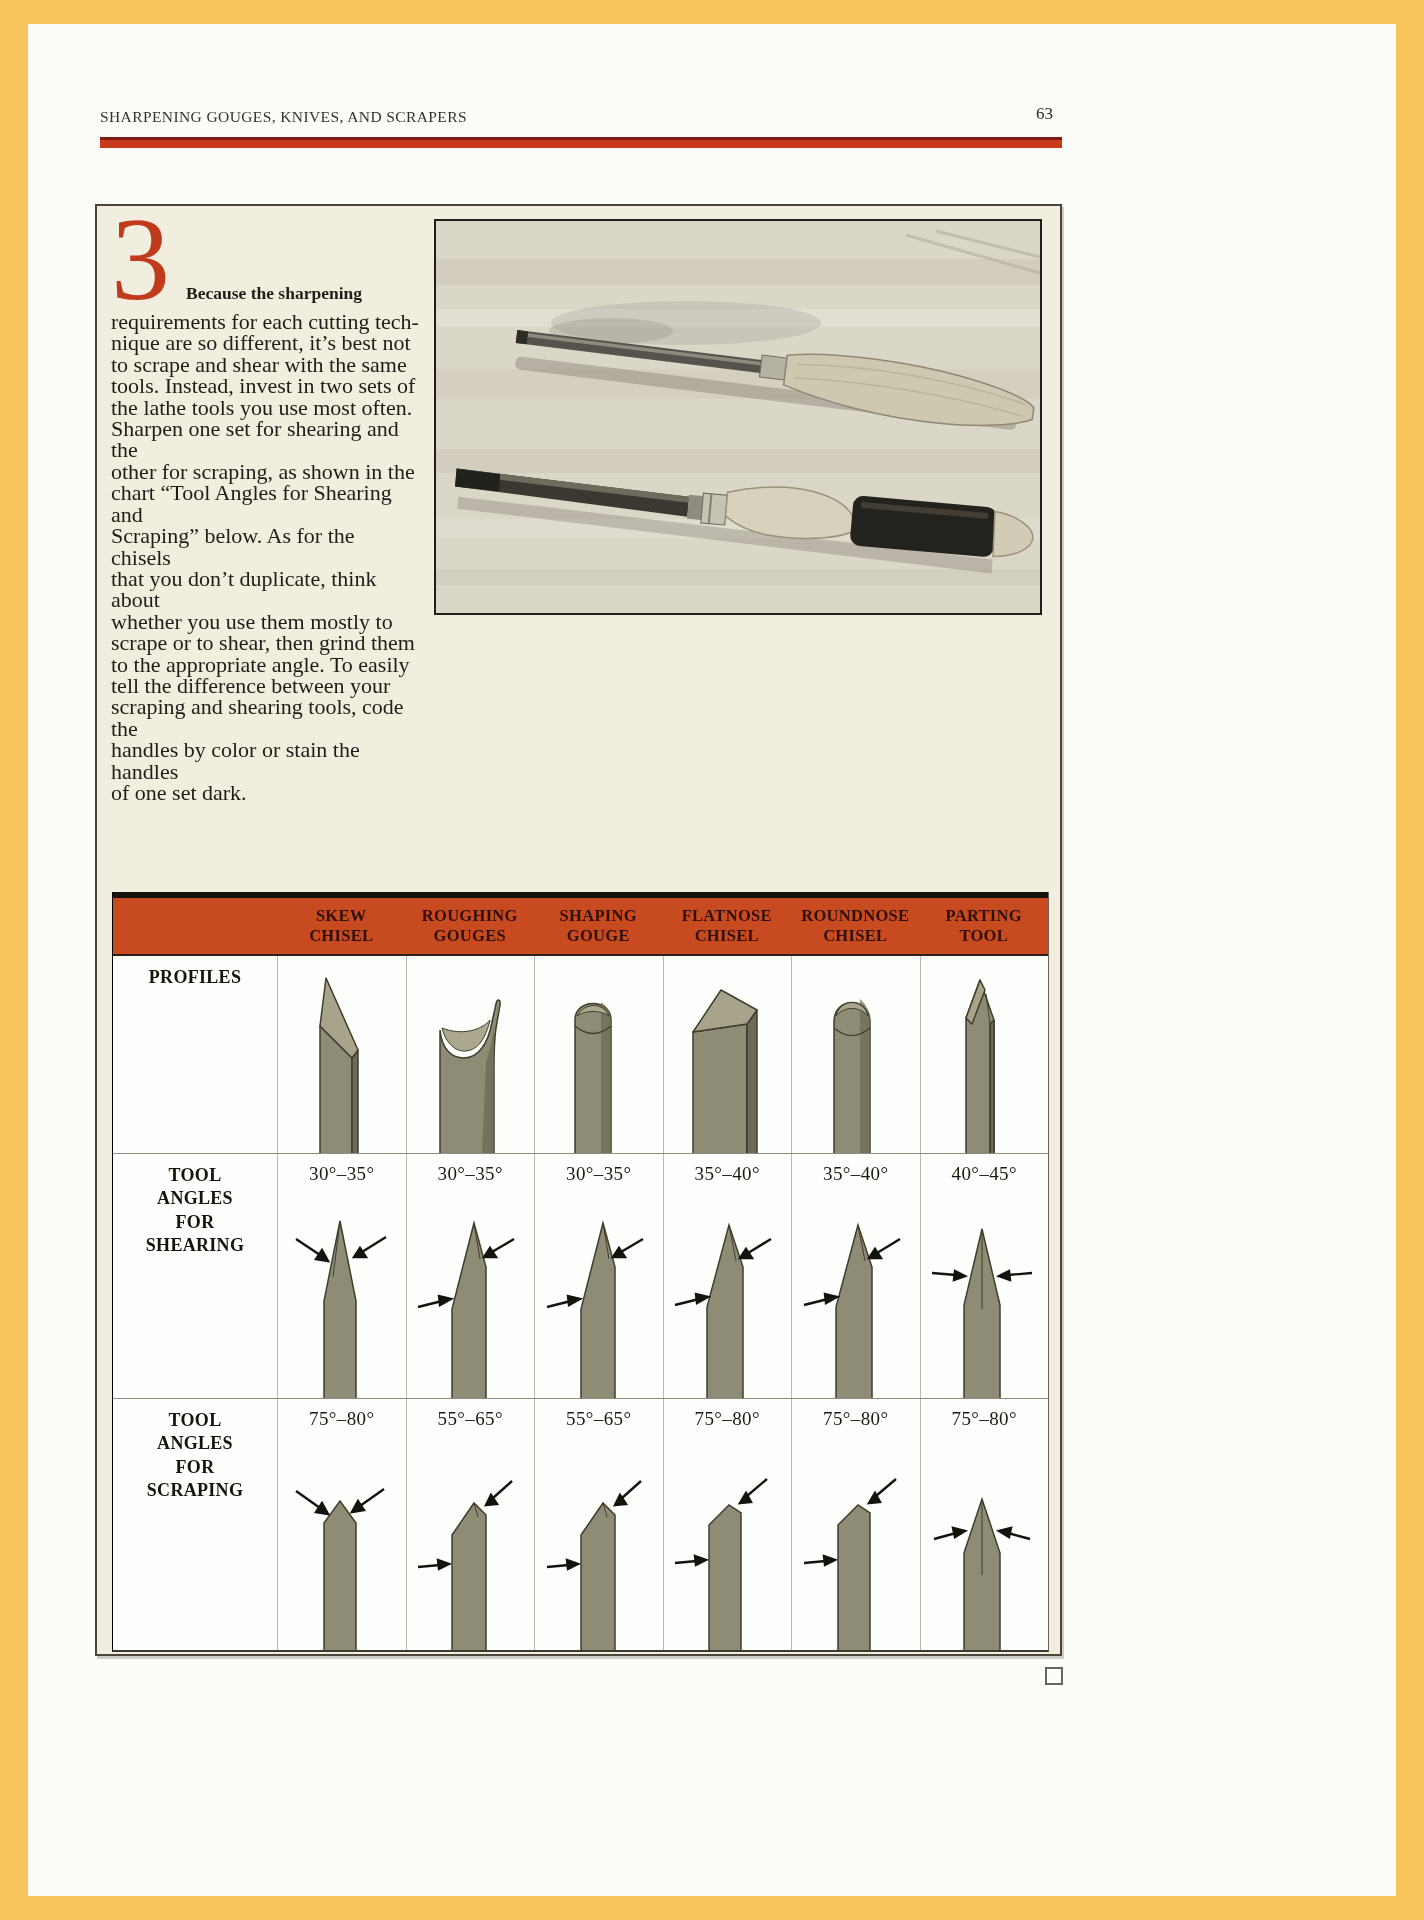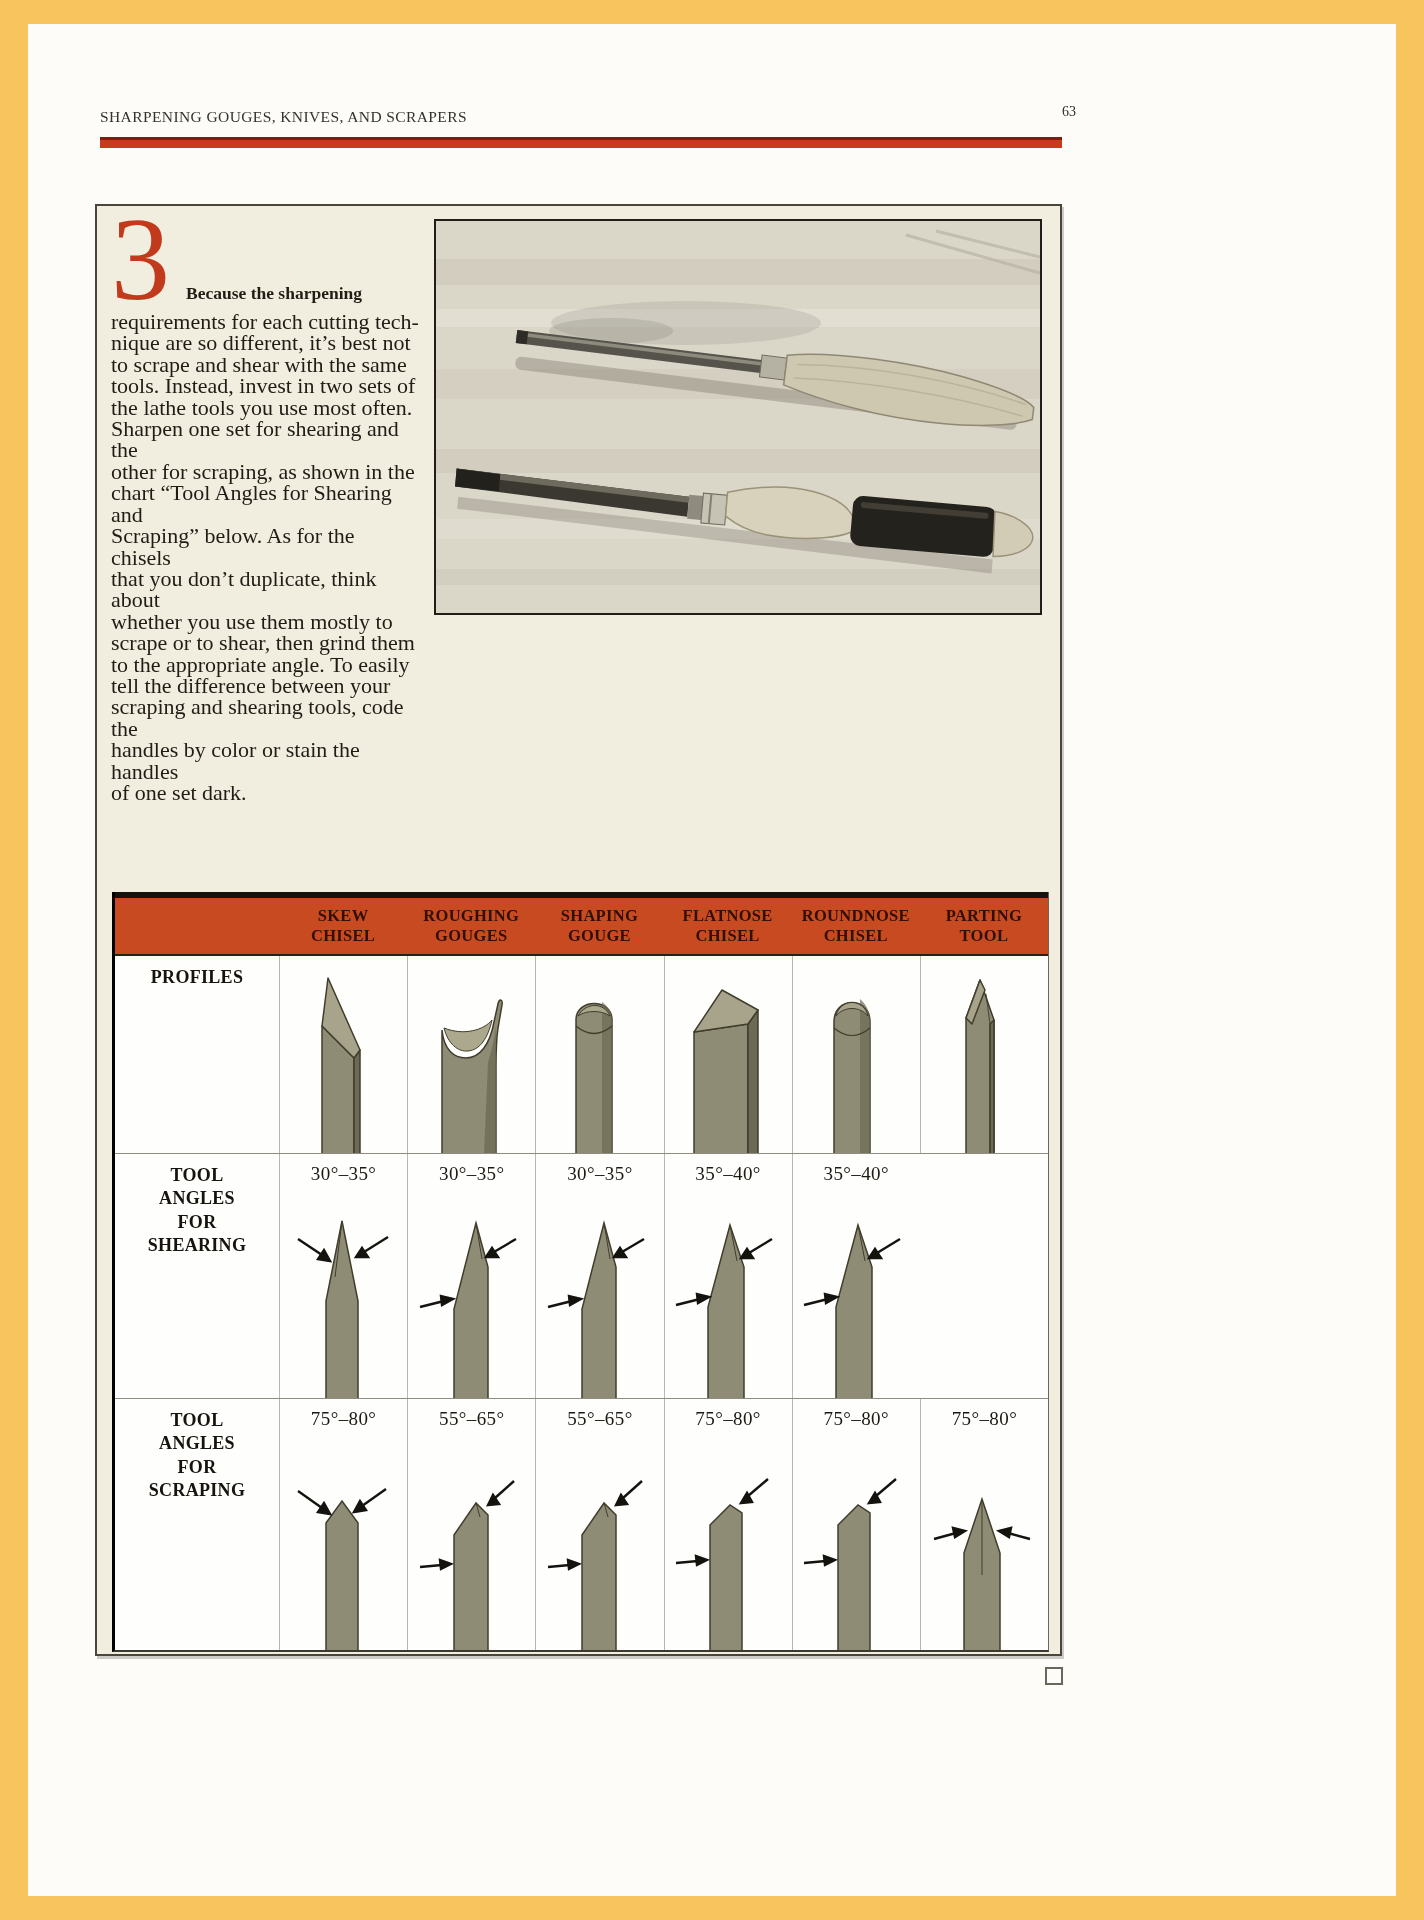--- a/index.html
+++ b/index.html
@@ -11,22 +11,22 @@
   }
   .page{
     position:absolute;left:28px;top:24px;width:1368px;height:1872px;
     background:#FDFCF9;
   }
   .running-head{
     position:absolute;left:72px;top:84px;
     font-size:15.5px;letter-spacing:.4px;color:#35322b;
   }
   .page-number{
-    position:absolute;left:1008px;top:80px;width:40px;text-align:right;
-    font-size:14px;color:#2e2b25;
+    position:absolute;left:1008px;top:80px;width:40px;
+    font-size:17px;color:#2e2b25;
   }
   .red-rule{
     position:absolute;left:72px;top:113px;width:962px;height:11px;
     background:linear-gradient(#7e1d0f 0 30%, #c83a1b 30% 100%);
   }
   .panel{
     position:absolute;left:67px;top:180px;width:967px;height:1452px;
     background:#F1EEDF;
     border:2px solid #4a463c;
     box-shadow:2px 3px 0 rgba(60,55,45,.25);
@@ -52,21 +52,21 @@
   }
   
   .table-title{
     position:absolute;left:15px;top:636px;
     font-size:27px;font-weight:bold;font-variant:small-caps;
     letter-spacing:.5px;color:#15110b;
   }
   .angles-table{
     position:absolute;left:15px;top:686px;width:937px;
     background:#FEFEFC;
-    border-left:3px solid #000000;border-right:1px solid #6b675c;
+    border-left:1px solid #000000;border-right:1px solid #6b675c;
     border-bottom:2px solid #3d392f;box-sizing:border-box;
   }
   .thead{
     display:grid;grid-template-columns:164px repeat(6,1fr);
     background:#C84A20;border-top:6px solid #16120d;
     border-bottom:2px solid #2a2019;height:56px;align-items:center;
   }
   .col-head{
     text-align:center;font-weight:bold;font-size:16.5px;line-height:1.22;
     color:#300f05;white-space:pre-line;letter-spacing:.3px;
@@ -308,20 +308,33 @@
             <path d="M66,16 L44,98 L44,190 L80,190 L80,58 Z" fill="#8F8C76" stroke="#403D2C" stroke-width="1.5"></path>
             <path d="M66,16 L73,52" stroke="#403D2C" stroke-width="1" fill="none"></path>
             <g stroke="#15130E" stroke-width="2.4" fill="#15130E">
               <line x1="12" y1="96" x2="36" y2="90"></line>
                 <polygon points="45,88 34,94 33,85"></polygon>
               <line x1="108" y1="30" x2="85" y2="44"></line>
                 <polygon points="77,49 89,49 83,40"></polygon>
             </g>
           </svg>
         </div>
+        <div class="tcell">
+          <div class="angle">40°–45°</div>
+          <svg class="illus" viewBox="0 0 128 190" width="128" height="190">
+            <path d="M62,20 L44,96 L44,190 L80,190 L80,96 Z" fill="#8F8C76" stroke="#403D2C" stroke-width="1.5"></path>
+            <path d="M62,20 L62,100" stroke="#403D2C" stroke-width="1" fill="none"></path>
+            <g stroke="#15130E" stroke-width="2.4" fill="#15130E">
+              <line x1="12" y1="64" x2="36" y2="66"></line>
+                <polygon points="45,67 34,71 35,62"></polygon>
+              <line x1="112" y1="64" x2="88" y2="66"></line>
+                <polygon points="79,67 90,71 89,62"></polygon>
+            </g>
+          </svg>
+        </div>
       </div>
 
       <div class="trow scraping">
         <div class="tcell first">
           <div class="row-label">TOOL
 ANGLES
 FOR
 SCRAPING</div>
         </div>
         <div class="tcell">

